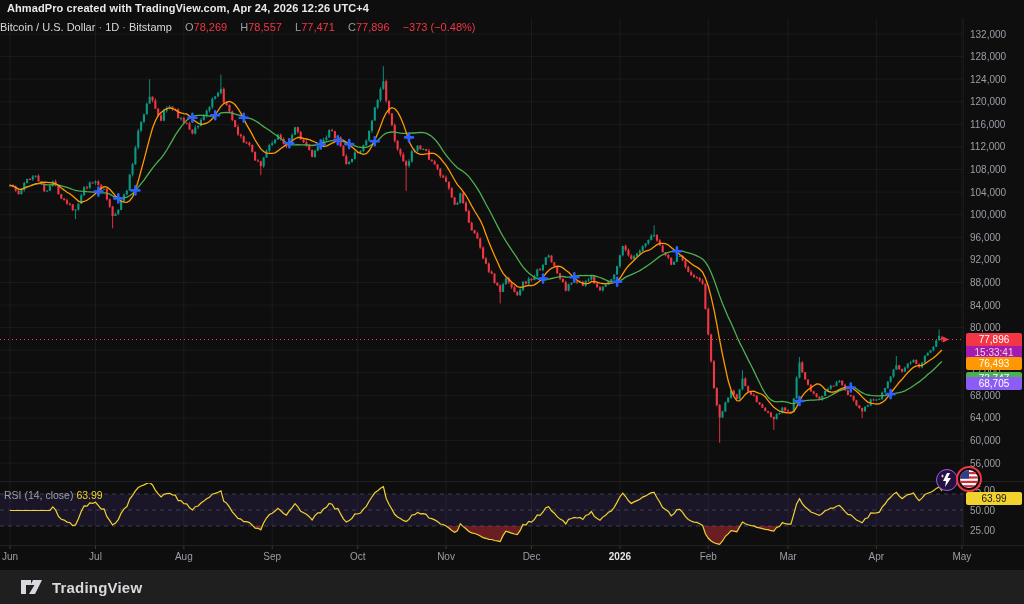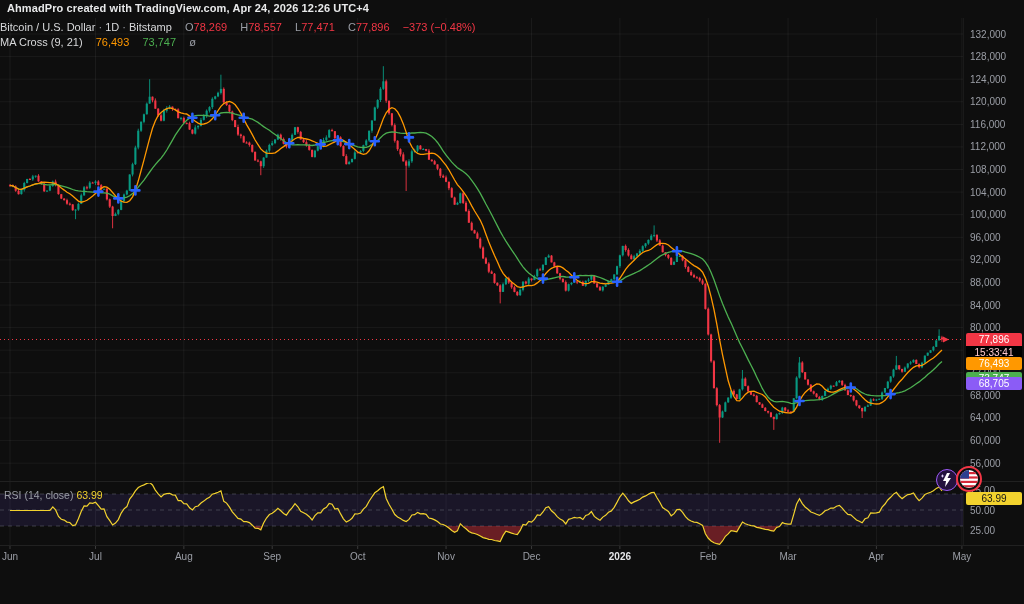--- a/index.html
+++ b/index.html
@@ -13,21 +13,21 @@
   .legend .dim{color:#9b9ea6;}
   .legend .red{color:#f23645;}
   .legend .orange{color:#ff9800;}
   .legend .green{color:#4caf50;}
   .legend .sp{display:inline-block;width:7px;}
   .rsi-legend{position:absolute;left:4px;top:489px;z-index:6;font-size:10.5px;color:#9b9ea6;white-space:nowrap;}
   .rsi-legend .yellow{color:#f2d22e;}
   .chip{position:absolute;left:966px;width:56px;font-size:10px;line-height:13px;
         text-align:center;color:#fff;border-radius:2px;z-index:5;font-weight:400;}
   .chip-last{top:333px;background:#f23645;}
-  .chip-last .countdown{background:#000000;color:#ffc9cf;border-radius:0 0 2px 2px;}
+  .chip-last .countdown{background:#a21caf;color:#ffc9cf;border-radius:0 0 2px 2px;}
   .chip-mafast{top:357px;background:#ff9800;}
   .chip-maslow{top:372px;background:#4caf50;}
   .chip-cross{top:377px;background:#8b5cf6;}
   .chip-rsi{top:492px;background:#f2d22e;color:#151515;}
   .reaction{position:absolute;z-index:7;border-radius:50%;}
   .boost{left:936px;top:469px;width:20px;height:20px;background:#24123e;
          border:1.5px solid #9c5bf5;display:flex;align-items:center;justify-content:center;}
   .boost svg{display:block;}
   .flagwrap{left:956px;top:466px;width:22px;height:22px;border:2px solid #f23645;
             background:#0e0e0e;display:flex;align-items:center;justify-content:center;}
@@ -854,31 +854,20 @@
       <span class="dim">O</span><span class="red">78,269</span>
       <span class="sp"></span>
       <span class="dim">H</span><span class="red">78,557</span>
       <span class="sp"></span>
       <span class="dim">L</span><span class="red">77,471</span>
       <span class="sp"></span>
       <span class="dim">C</span><span class="red">77,896</span>
       <span class="sp"></span>
       <span class="red">−373 (−0.48%)</span>
     </div>
-    <div class="row">
-      <span>MA Cross</span>
-      <span class="dim"> </span>
-      <span>(9, 21)</span>
-      <span class="sp"></span>
-      <span class="orange">76,493</span>
-      <span class="sp"></span>
-      <span class="green">73,747</span>
-      <span class="sp"></span>
-      <span class="dim">ø</span>
-    </div>
   </div>
 
   <div class="rsi-legend">
     <span>RSI</span>
     <span> </span>
     <span>(14, close)</span>
     <span> </span>
     <span class="yellow">63.99</span>
   </div>
 
@@ -906,14 +895,21 @@
         <rect x="0" y="0" width="18" height="18" fill="#ffffff"></rect>
         <rect x="0" y="2" width="18" height="2.2" fill="#d62839"></rect>
         <rect x="0" y="6.4" width="18" height="2.2" fill="#d62839"></rect>
         <rect x="0" y="10.8" width="18" height="2.2" fill="#d62839"></rect>
         <rect x="0" y="15.2" width="18" height="2.2" fill="#d62839"></rect>
         <rect x="0" y="0" width="9" height="8.6" fill="#2d3f8f"></rect>
       </g>
     </svg>
   </div>
 
+  <div class="footer">
+    <svg class="logo" width="24" height="18" viewBox="0 0 24 18">
+      <path d="M1 2 h10 v5 h-5 v9 h-5 z" fill="#d7d9dd"></path>
+      <path d="M13 2 h9 l-7 14 h-6 l5.5 -9 h-4 z" fill="#d7d9dd"></path>
+    </svg>
+    <span class="brand">TradingView</span>
+  </div>
 
 </div>
 
 </body></html>

